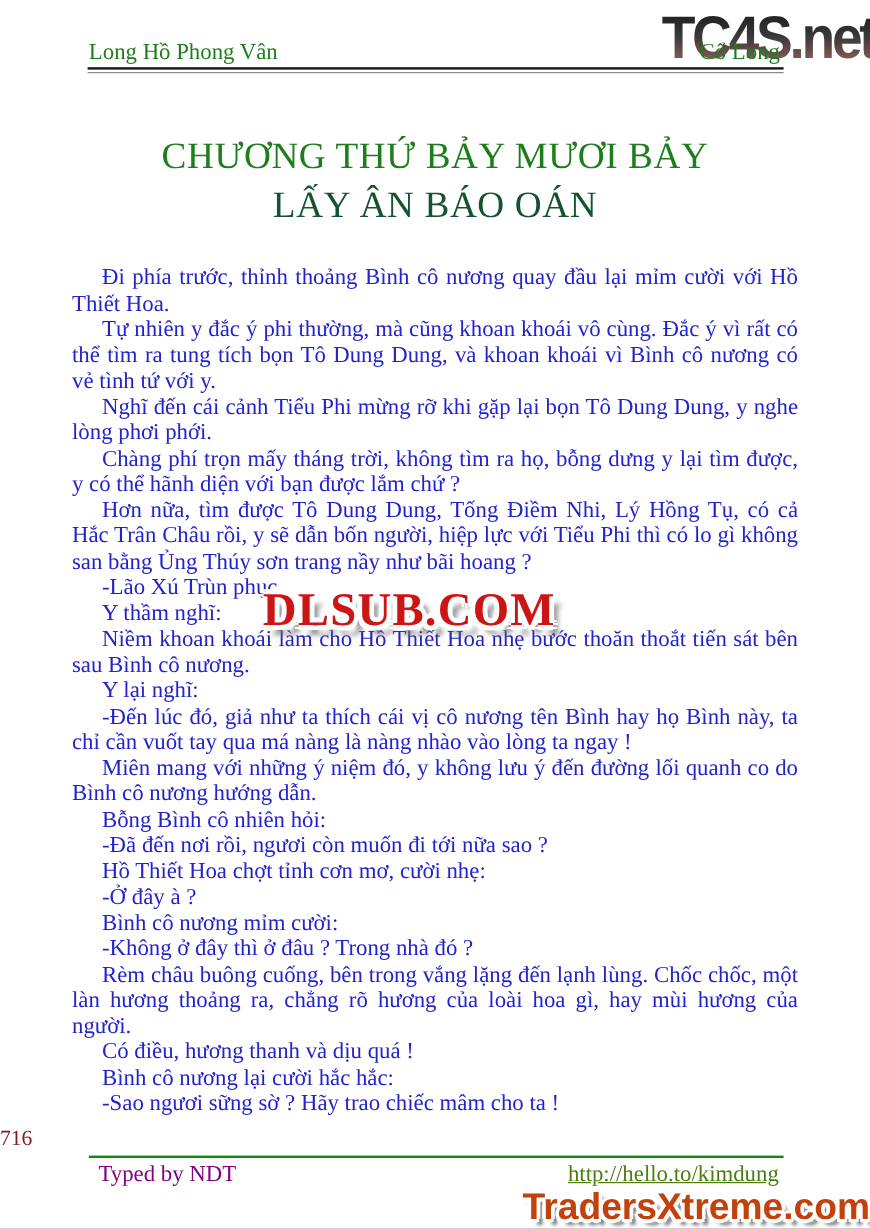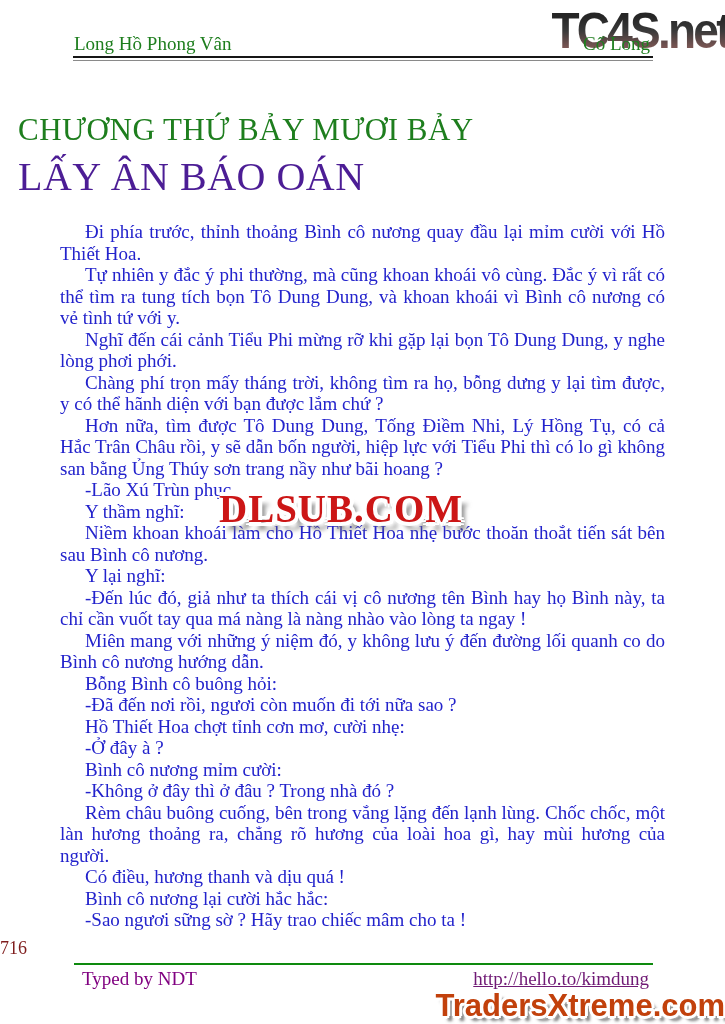--- a/index.html
+++ b/index.html
@@ -27,23 +27,23 @@
   }
   .header-title-left{color:#1e7e1e;}
   .header-author-right{color:#1e7e1e;margin-right:2px;}
   .header-rule{
     position:absolute;top:56px;left:73px;right:72px;z-index:2;
     height:2px;border-top:2px solid #161616;border-bottom:1px solid #8a8a8a;
     background:#fff;
   }
 
   
-  .chapter{position:absolute;top:112px;left:18px;right:0;}
+  .chapter{position:absolute;top:112px;left:0;right:0;text-align:center;}
   .chapter-line1{color:#1e7e1e;font-size:31px;letter-spacing:.5px;}
-  .chapter-line2{color:#4c1d95;font-size:40px;margin-top:5px;letter-spacing:.5px;}
+  .chapter-line2{color:#14532d;font-size:31px;margin-top:5px;letter-spacing:.5px;}
 
   
   .body-text{
     position:absolute;top:221px;left:60px;width:605px;
     font-size:19px;line-height:21.5px;
     color:#2323cc;text-align:justify;
   }
   .body-text p{margin:0;text-indent:25px;}
 
   
@@ -65,21 +65,21 @@
   }
   .footer-rule{
     position:absolute;top:963px;left:74px;right:72px;
     border-top:2px solid #0e8a0e;
   }
   .footer-row{
     position:absolute;top:968px;left:82px;right:76px;
     display:flex;justify-content:space-between;font-size:19px;
   }
   .typed-by{color:#800080;}
-  .footer-link{color:#701a75;text-decoration:underline;}
+  .footer-link{color:#4d7c0f;text-decoration:underline;}
   .traders-logo{
     position:absolute;right:0px;bottom:0px;z-index:6;
     font-family:"Liberation Sans", sans-serif;font-weight:bold;
     font-size:31px;letter-spacing:0px;color:#c2410c;
     text-shadow:
       -2px -2px 0 #fff, 2px -2px 0 #fff, -2px 2px 0 #fff, 2px 2px 0 #fff,
       -3px 0 0 #fff, 3px 0 0 #fff, 0 -3px 0 #fff, 0 3px 0 #fff,
       5px 5px 3px rgba(90,90,90,.8);
   }
 </style>
@@ -106,21 +106,21 @@
     <p>Tự nhiên y đắc ý phi thường, mà cũng khoan khoái vô cùng. Đắc ý vì rất có thể tìm ra tung tích bọn Tô Dung Dung, và khoan khoái vì Bình cô nương có vẻ tình tứ với y.</p>
     <p>Nghĩ đến cái cảnh Tiểu Phi mừng rỡ khi gặp lại bọn Tô Dung Dung, y nghe lòng phơi phới.</p>
     <p>Chàng phí trọn mấy tháng trời, không tìm ra họ, bỗng dưng y lại tìm được, y có thể hãnh diện với bạn được lắm chứ ?</p>
     <p>Hơn nữa, tìm được Tô Dung Dung, Tống Điềm Nhi, Lý Hồng Tụ, có cả Hắc Trân Châu rồi, y sẽ dẫn bốn người, hiệp lực với Tiểu Phi thì có lo gì không san bằng Ủng Thúy sơn trang nầy như bãi hoang ?</p>
     <p>-Lão Xú Trùn phục</p>
     <p>Y thầm nghĩ:</p>
     <p>Niềm khoan khoái làm cho Hồ Thiết Hoa nhẹ bước thoăn thoắt tiến sát bên sau Bình cô nương.</p>
     <p>Y lại nghĩ:</p>
     <p>-Đến lúc đó, giả như ta thích cái vị cô nương tên Bình hay họ Bình này, ta chỉ cần vuốt tay qua má nàng là nàng nhào vào lòng ta ngay !</p>
     <p>Miên mang với những ý niệm đó, y không lưu ý đến đường lối quanh co do Bình cô nương hướng dẫn.</p>
-    <p>Bỗng Bình cô buông hỏi:</p>
+    <p>Bỗng Bình cô nhiên hỏi:</p>
     <p>-Đã đến nơi rồi, ngươi còn muốn đi tới nữa sao ?</p>
     <p>Hồ Thiết Hoa chợt tỉnh cơn mơ, cười nhẹ:</p>
     <p>-Ở đây à ?</p>
     <p>Bình cô nương mỉm cười:</p>
     <p>-Không ở đây thì ở đâu ? Trong nhà đó ?</p>
     <p>Rèm châu buông cuống, bên trong vắng lặng đến lạnh lùng. Chốc chốc, một làn hương thoảng ra, chẳng rõ hương của loài hoa gì, hay mùi hương của người.</p>
     <p>Có điều, hương thanh và dịu quá !</p>
     <p>Bình cô nương lại cười hắc hắc:</p>
     <p>-Sao ngươi sững sờ ? Hãy trao chiếc mâm cho ta !</p>
   </div>

